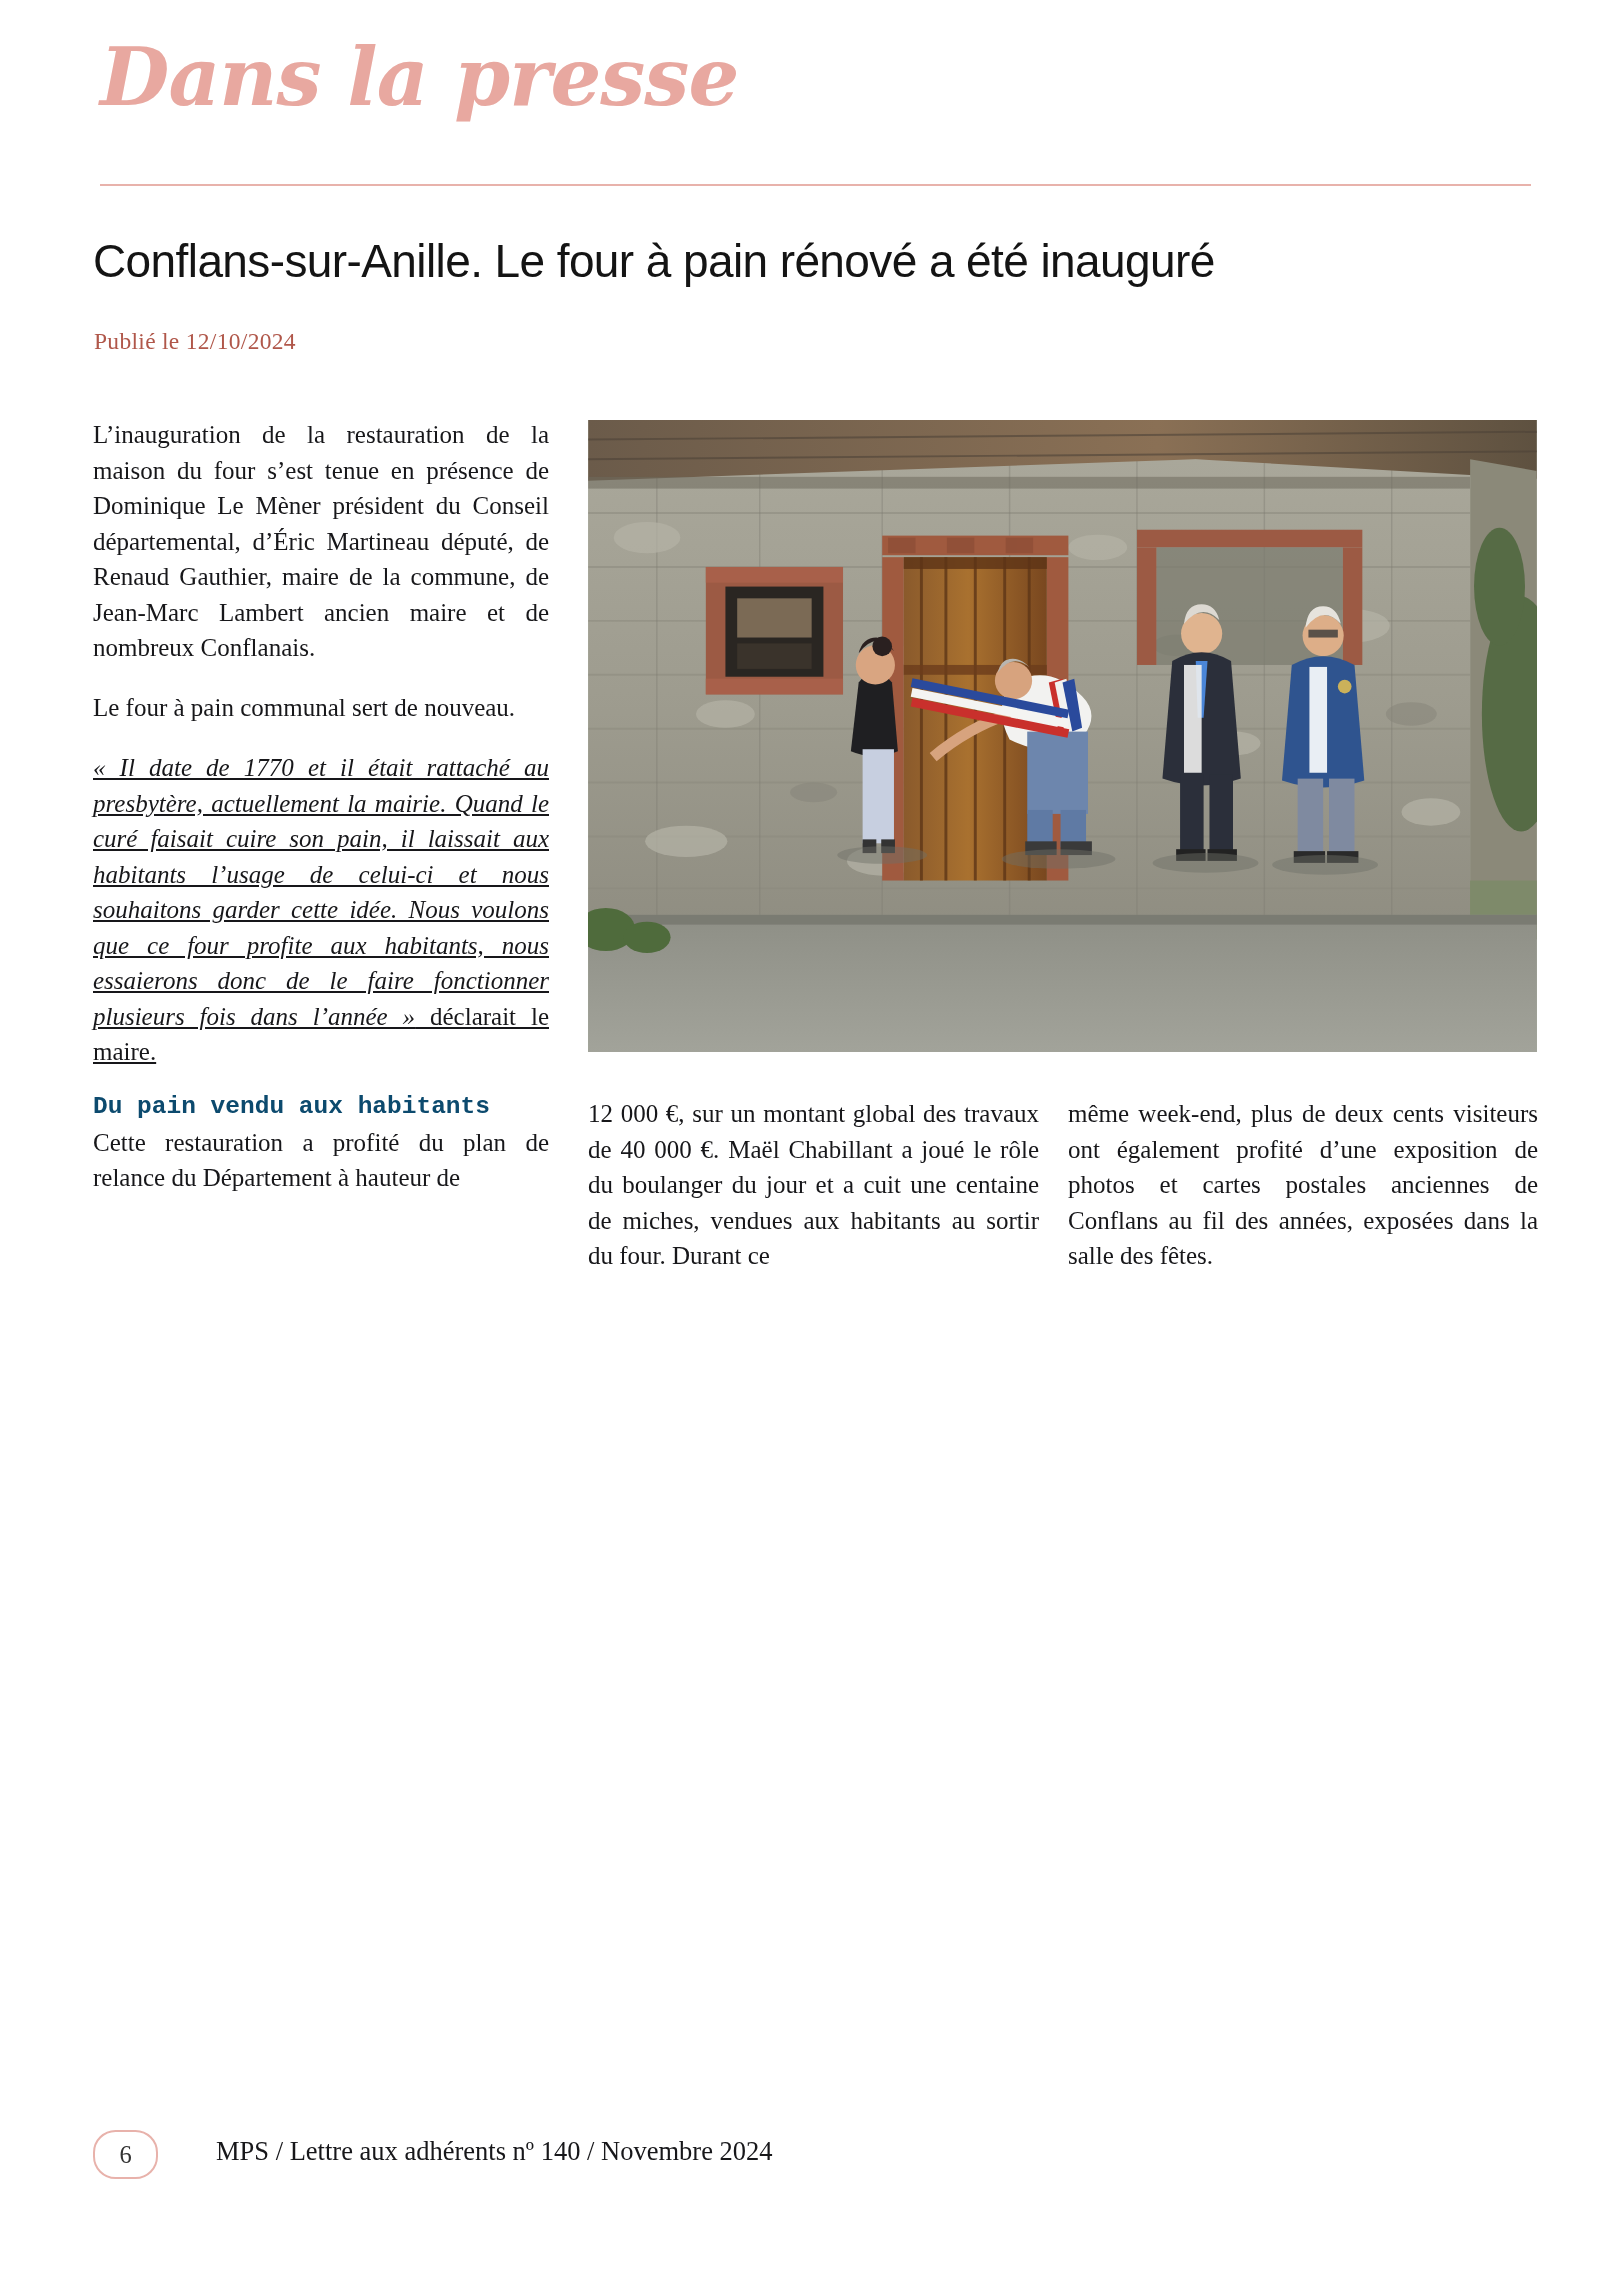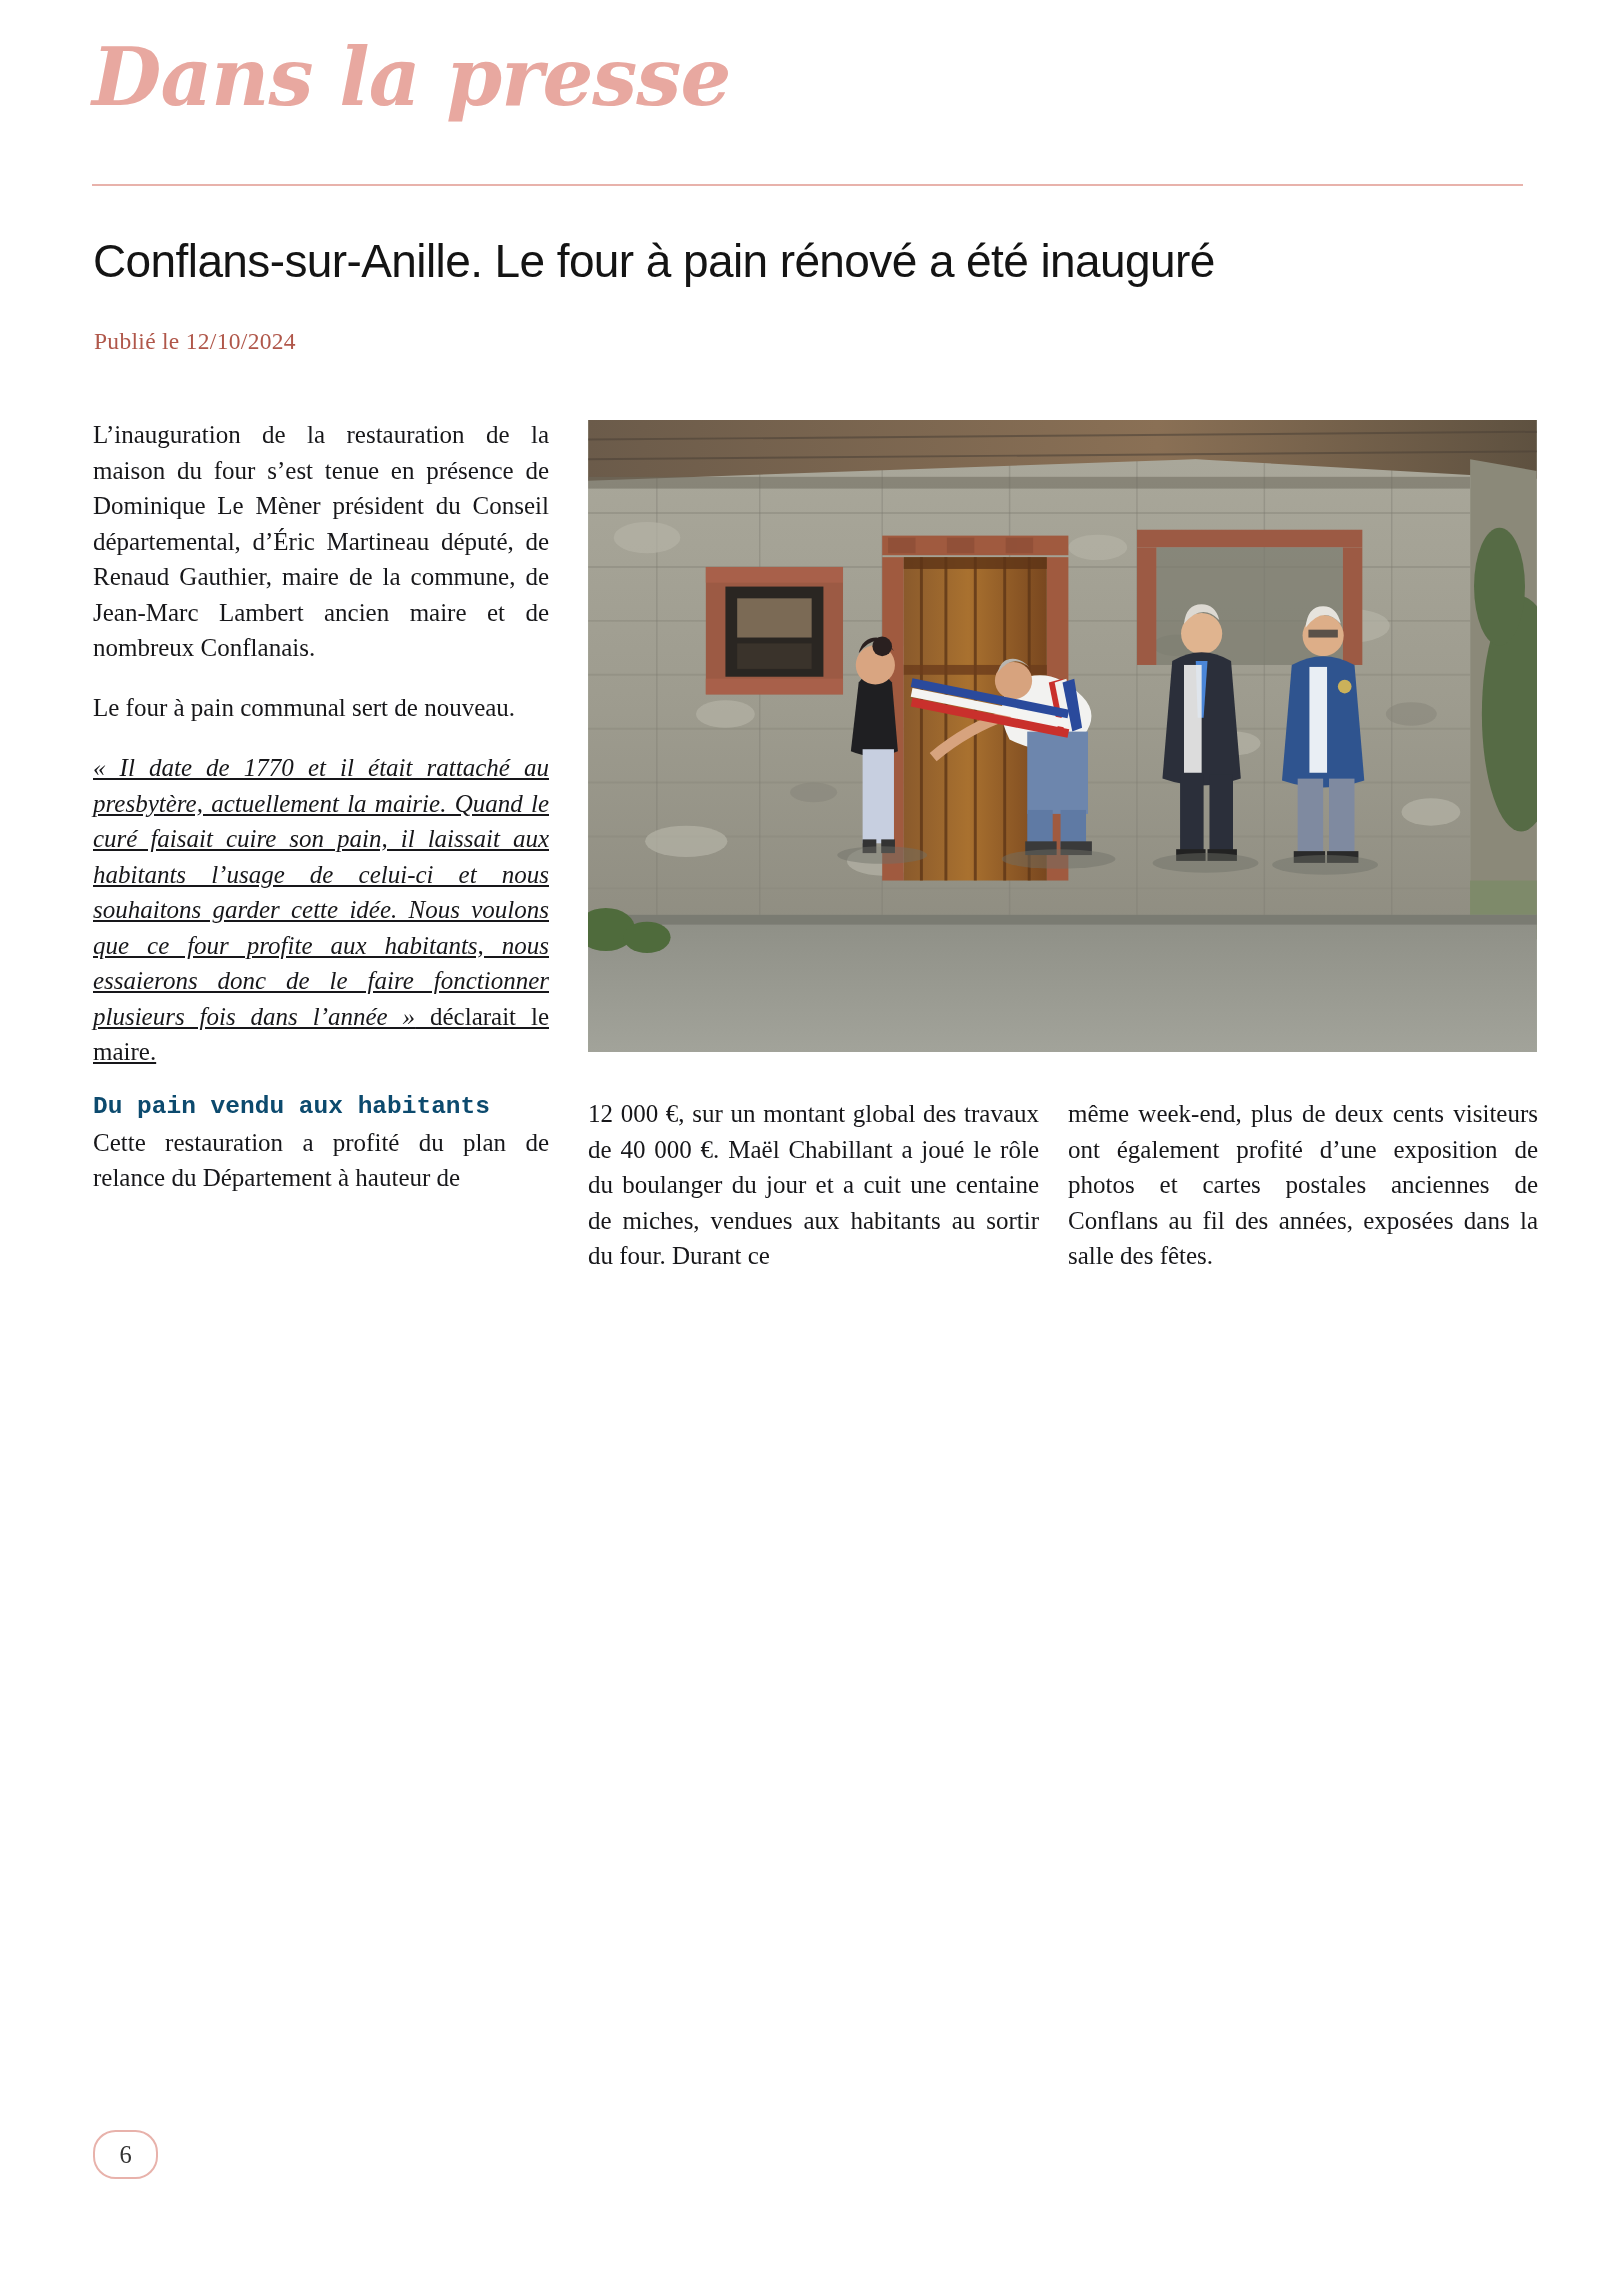--- a/index.html
+++ b/index.html
@@ -17,21 +17,21 @@
   }
 
   .page {
     position: absolute;
     inset: 0;
   }
 
   
   .section-header {
     position: absolute;
-    left: 92px;
+    left: 100px;
     top: 37px;
     width: 1431px;
   }
   .section-title {
     font-family: "DejaVu Serif", serif;
     font-style: italic;
     font-weight: 700;
     font-size: 80px;
     line-height: 1.0;
     color: #e8a8a0;
@@ -394,16 +394,17 @@
   <div class="col-mid">
     <p class="body">12 000 €, sur un montant global des travaux de 40 000 €. Maël Chabillant a joué le rôle du boulanger du jour et a cuit une centaine de miches, vendues aux habitants au sortir du four. Durant ce</p>
   </div>
 
   <div class="col-right">
     <p class="body">même week-end, plus de deux cents visiteurs ont également profité d’une exposition de photos et cartes postales anciennes de Conflans au fil des années, exposées dans la salle des fêtes.</p>
   </div>
 
   <div class="footer">
     <div class="page-badge">6</div>
+    <div class="footer-text">MPS / Lettre aux adhérents nº 140 / Novembre 2024</div>
   </div>
 
 </div>
 
 
 </body></html>

